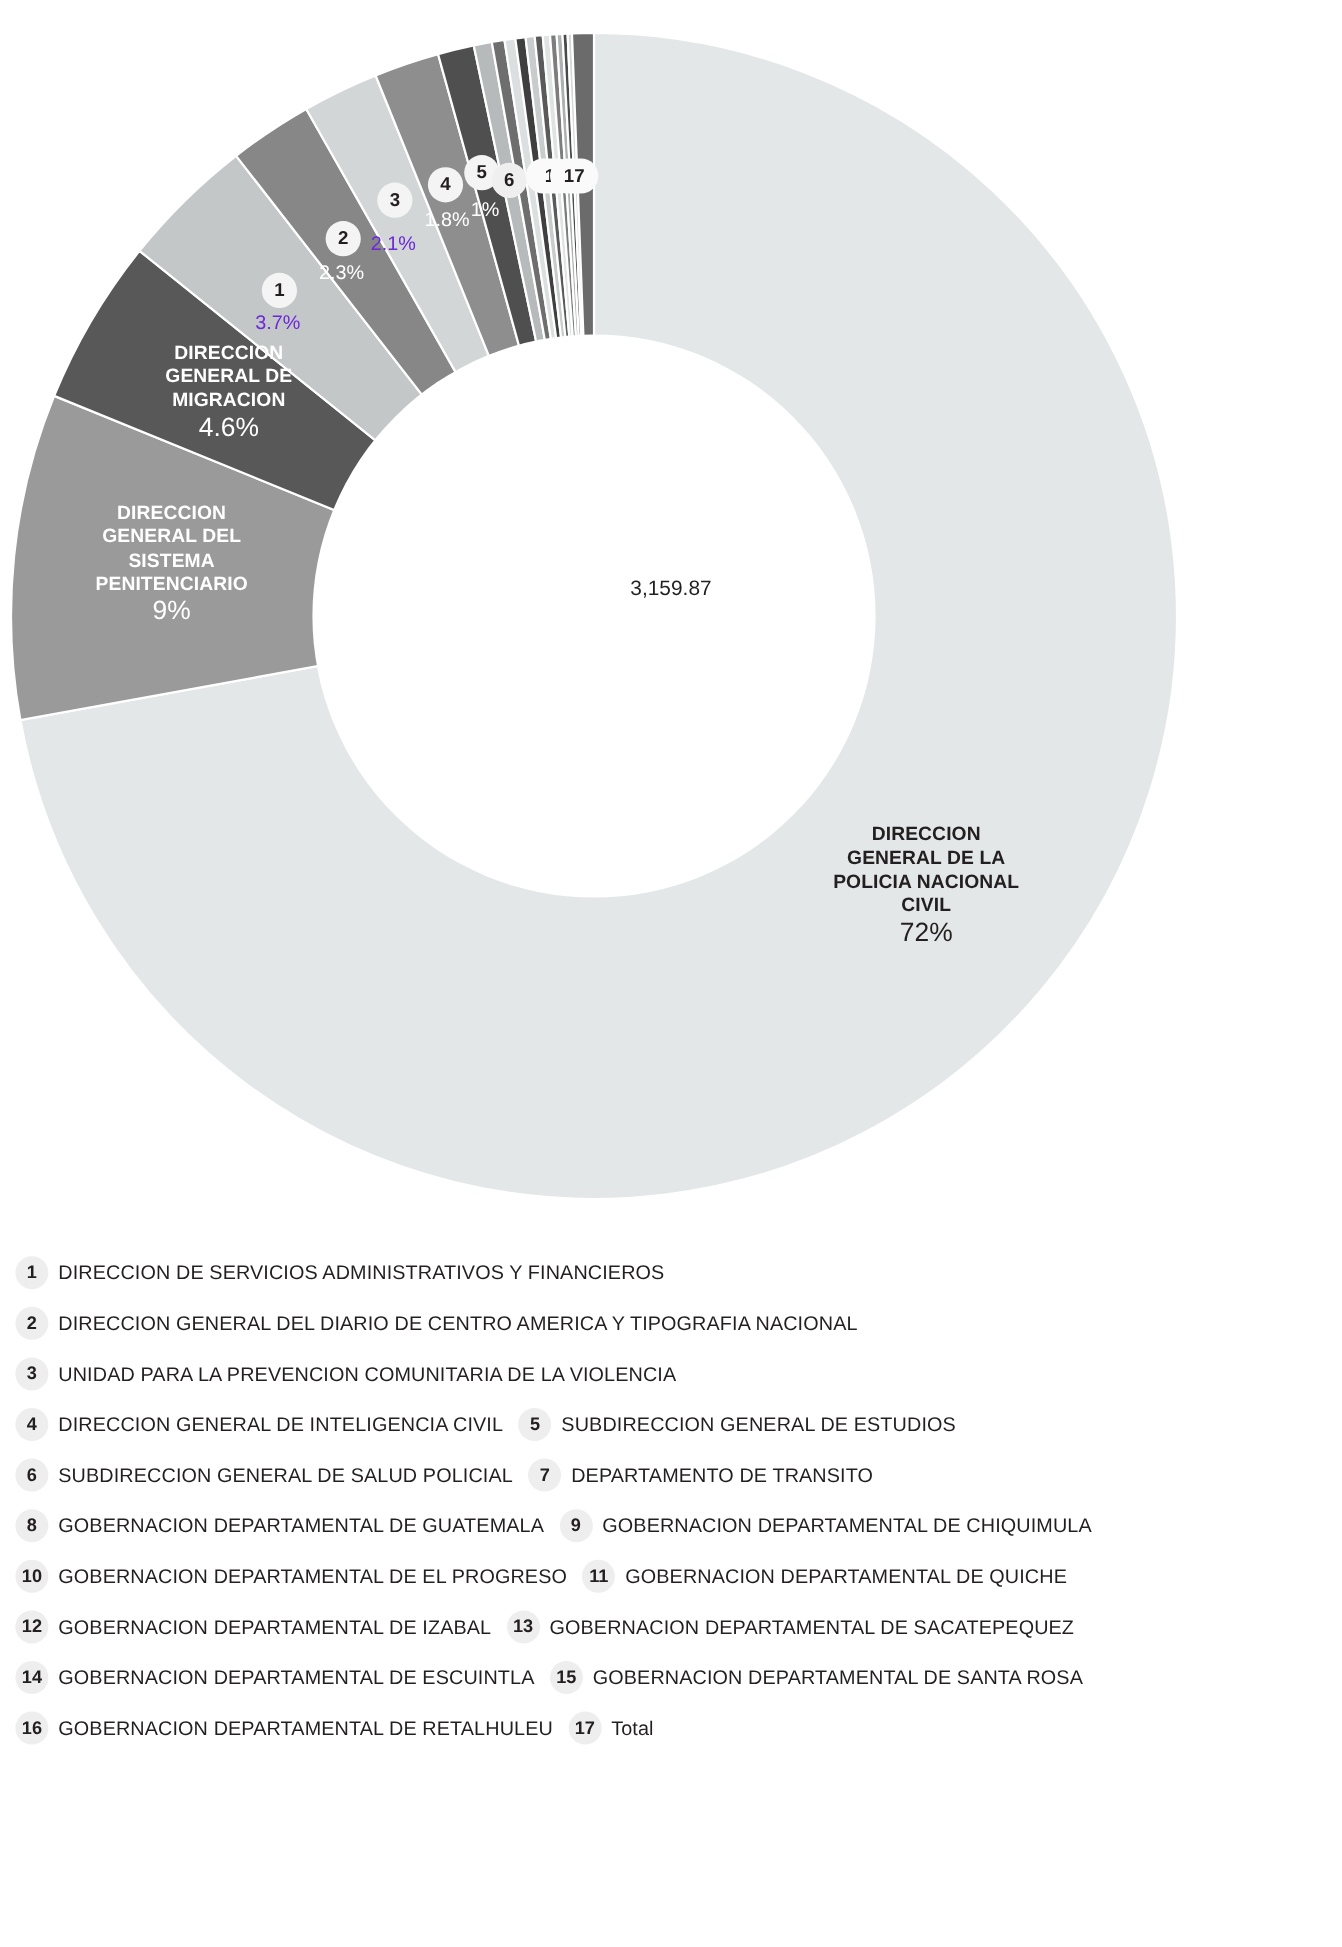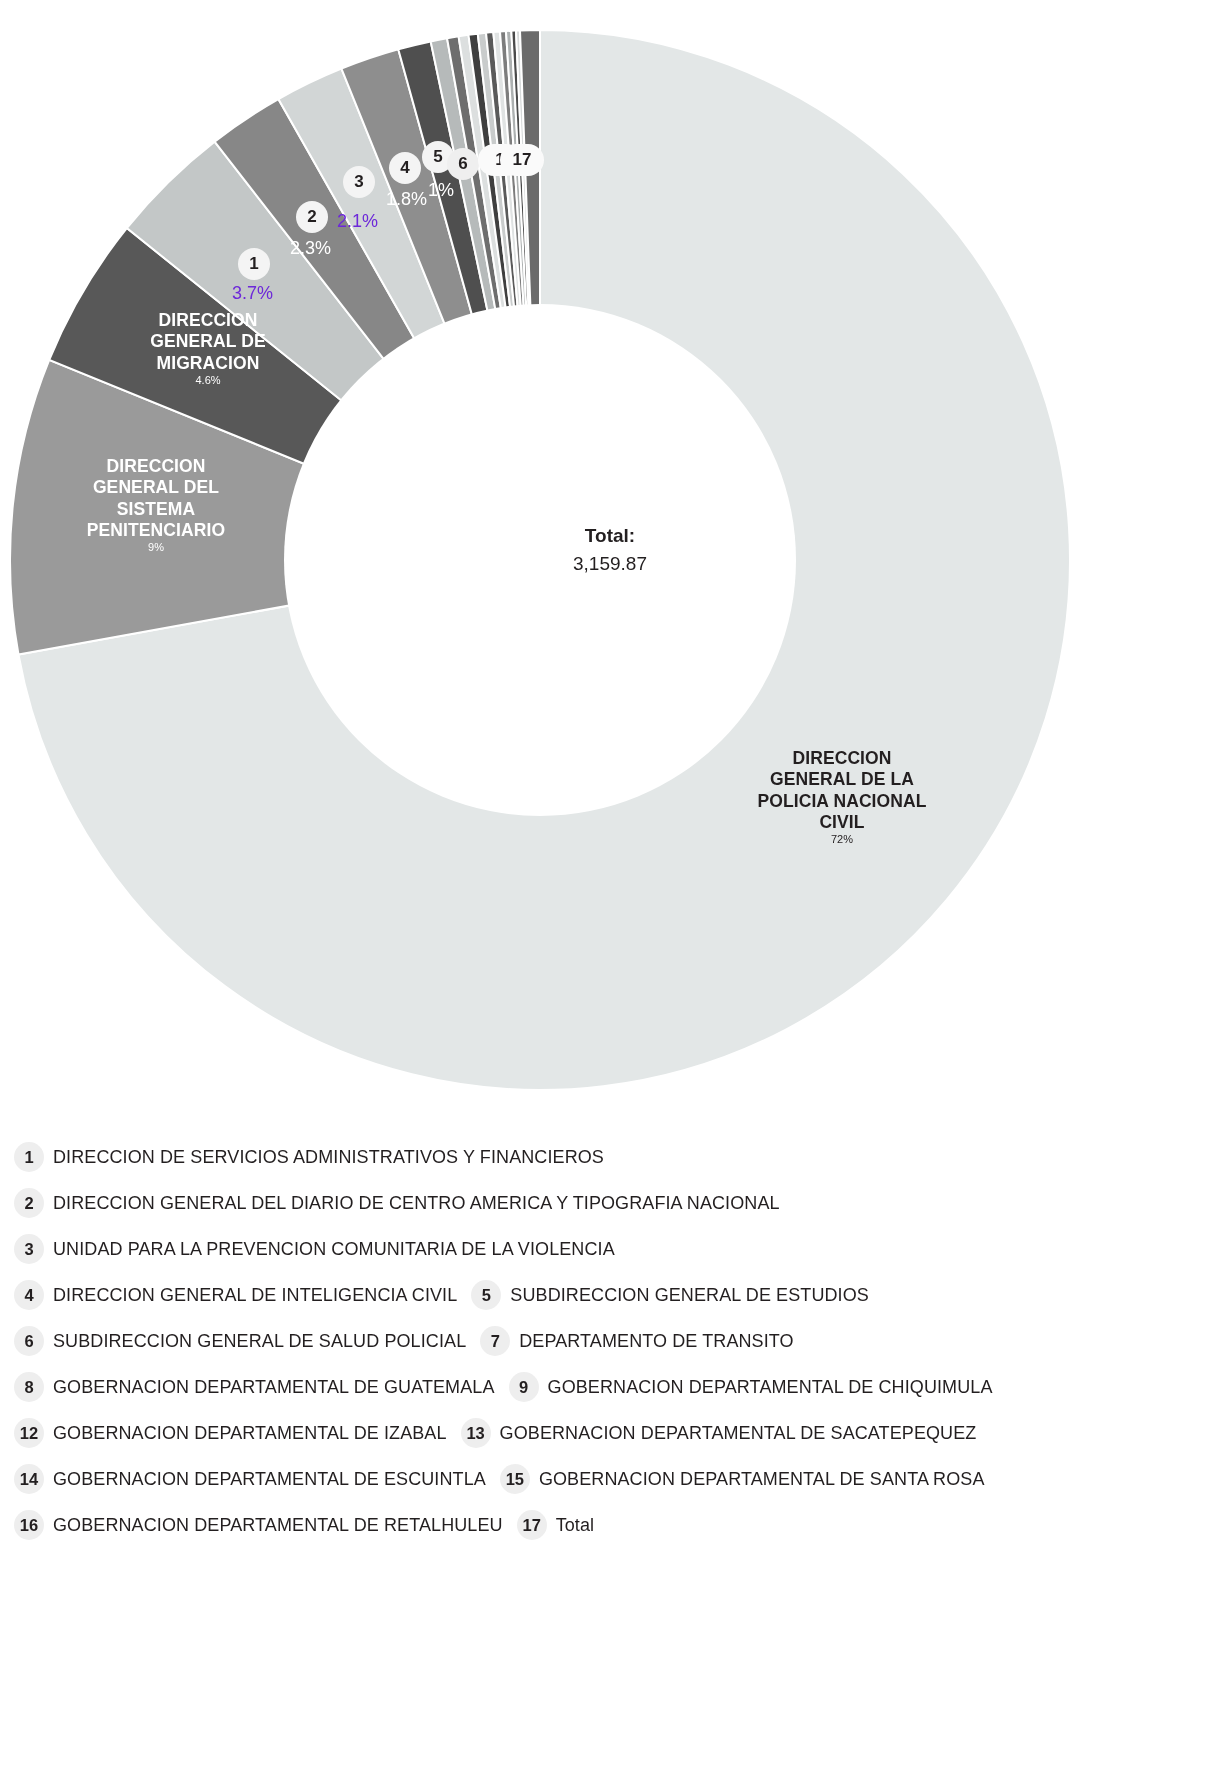--- a/index.html
+++ b/index.html
@@ -26,21 +26,21 @@
     line-height:1.22;
     pointer-events:none;
   }
   .slice-label .nm{
     font-weight:bold;
     font-size:17.5px;
     letter-spacing:.1px;
     display:block;
   }
   .slice-label .pc{
-    font-size:11px;
+    font-size:24px;
     font-weight:normal;
     display:block;
   }
   .lbl-dark .nm,.lbl-dark .pc{color:#231f20;}
   .lbl-light .nm,.lbl-light .pc{color:#ffffff;}
 
   #lbl-pnc{left:738px;top:748px;width:208px;}
   #lbl-pen{left:58px;top:456px;width:196px;}
   #lbl-mig{left:118px;top:310px;width:180px;}
 
@@ -147,21 +147,20 @@
         <path d="M 540 560 L 499.9969387663181 31.51182123728222 A 530 530 0 0 1 505.9884177774358 31.092435037351947 Z" fill="#7d7d7d" stroke="#ffffff" stroke-width="2"></path>
         <path d="M 540 560 L 505.9884177774358 31.092435037351947 A 530 530 0 0 1 511.31786765679203 30.776667857277175 Z" fill="#adb1b1" stroke="#ffffff" stroke-width="2"></path>
         <path d="M 540 560 L 511.31786765679203 30.776667857277175 A 530 530 0 0 1 515.9835421952099 30.544421358589602 Z" fill="#4a4a4a" stroke="#ffffff" stroke-width="2"></path>
         <path d="M 540 560 L 515.9835421952099 30.544421358589602 A 530 530 0 0 1 519.9841905514713 30.378090169864436 Z" fill="#d6d9d9" stroke="#ffffff" stroke-width="2"></path>
         <path d="M 540 560 L 519.9841905514713 30.378090169864436 A 530 530 0 0 1 539.9999999999999 30 Z" fill="#6b6b6b" stroke="#ffffff" stroke-width="2"></path>
       </g>
     <circle id="donut-hole" cx="540" cy="560" r="256" fill="#ffffff"></circle>
   </svg>
 
   <div id="center-total">
-    <span class="t-lbl">Total:</span>
     <span class="t-val">3,159.87</span>
   </div>
 
   <div id="lbl-pnc" class="slice-label lbl-dark">
     <span class="nm">DIRECCION</span>
     <span class="nm">GENERAL DE LA</span>
     <span class="nm">POLICIA NACIONAL</span>
     <span class="nm">CIVIL</span>
     <span class="pc">72%</span>
   </div>
@@ -243,20 +242,30 @@
         <div class="legend-key">8</div>
         <div class="legend-text">GOBERNACION DEPARTAMENTAL DE GUATEMALA</div>
       </div>
       <div class="legend-entry">
         <div class="legend-key">9</div>
         <div class="legend-text">GOBERNACION DEPARTAMENTAL DE CHIQUIMULA</div>
       </div>
     </div>
     <div class="legend-row">
       <div class="legend-entry">
+        <div class="legend-key">10</div>
+        <div class="legend-text">GOBERNACION DEPARTAMENTAL DE EL PROGRESO</div>
+      </div>
+      <div class="legend-entry">
+        <div class="legend-key">11</div>
+        <div class="legend-text">GOBERNACION DEPARTAMENTAL DE QUICHE</div>
+      </div>
+    </div>
+    <div class="legend-row">
+      <div class="legend-entry">
         <div class="legend-key">12</div>
         <div class="legend-text">GOBERNACION DEPARTAMENTAL DE IZABAL</div>
       </div>
       <div class="legend-entry">
         <div class="legend-key">13</div>
         <div class="legend-text">GOBERNACION DEPARTAMENTAL DE SACATEPEQUEZ</div>
       </div>
     </div>
     <div class="legend-row">
       <div class="legend-entry">

